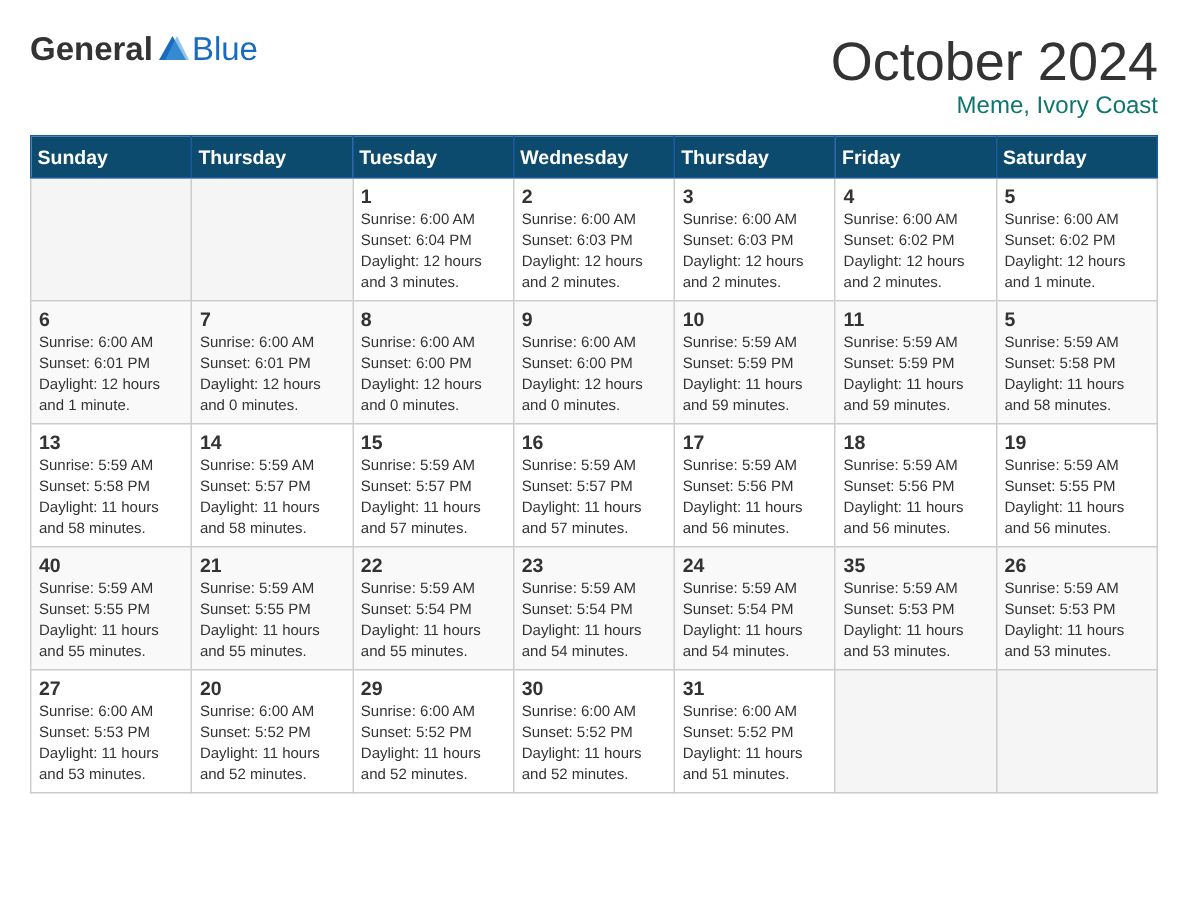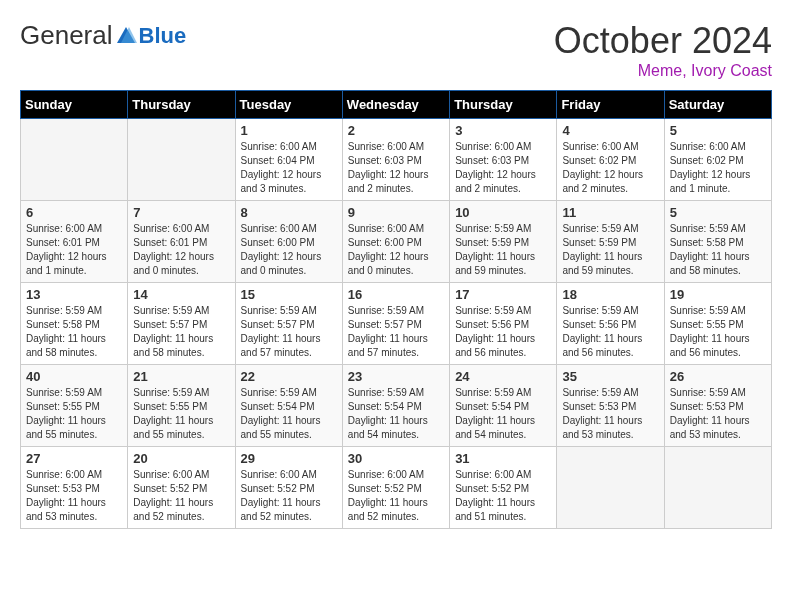--- a/index.html
+++ b/index.html
@@ -14,53 +14,53 @@
       display: flex;
       justify-content: space-between;
       align-items: flex-start;
       margin-bottom: 10px;
     }
     .logo {
       display: flex;
       align-items: center;
     }
     .logo-text-general {
-      font-size: 26px;
-      font-weight: normal;
+      font-size: 22px;
+      font-weight: bold;
       color: #333;
     }
     .logo-text-blue {
       font-size: 22px;
-      font-weight: bold;
+      font-weight: normal;
       color: #1a6bbf;
     }
     .logo-icon {
       width: 22px;
       height: 22px;
       margin: 0 2px;
     }
     .title-block {
       text-align: right;
     }
     .month-title {
       font-size: 36px;
       font-weight: normal;
       color: #333;
     }
     .subtitle {
       font-size: 16px;
-      color: #a21caf;
+      color: #0f766e;
     }
     .calendar {
       width: 100%;
       border-collapse: collapse;
       border: 1px solid #ccc;
     }
     .calendar th {
-      background: #000000;
+      background: #0c4a6e;
       color: #fff;
       font-size: 13px;
       font-weight: bold;
       padding: 6px 4px;
       text-align: left;
       border: 1px solid #1a5aa0;
     }
     .calendar td {
       width: calc(100% / 7);
       vertical-align: top;

